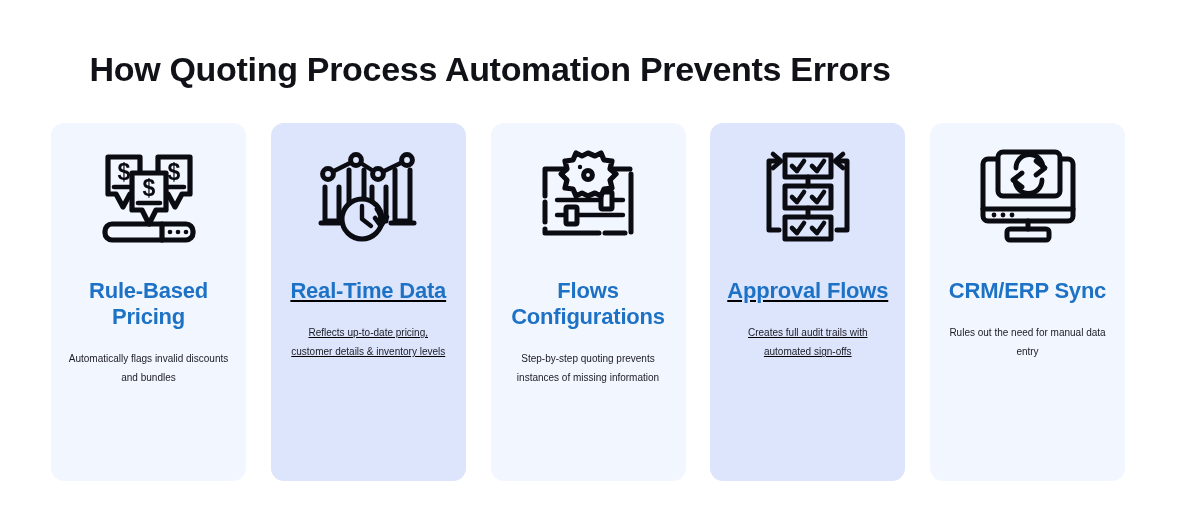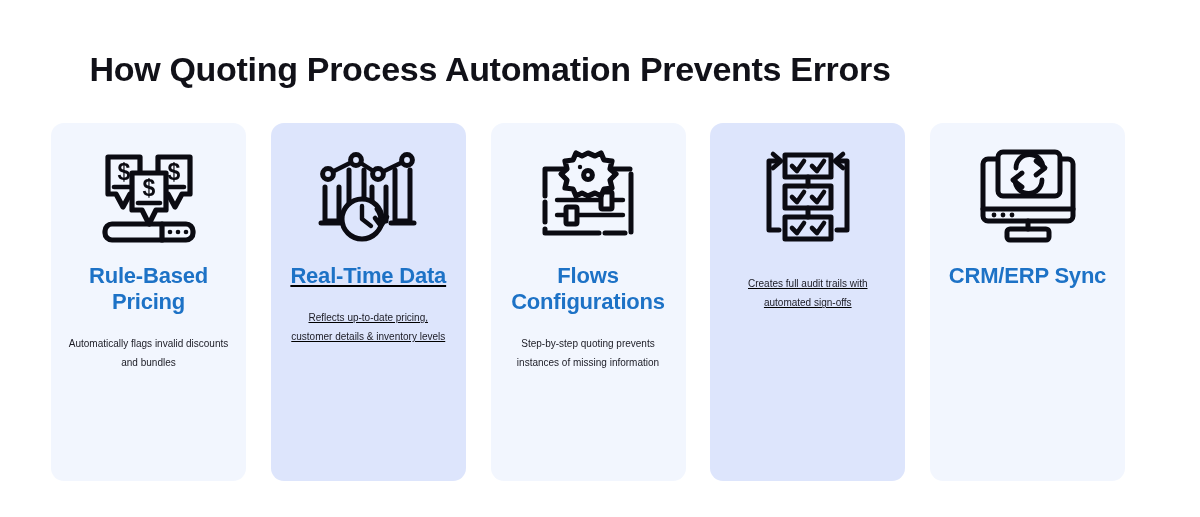--- a/index.html
+++ b/index.html
@@ -65,21 +65,21 @@
   .card-icon svg {
     display: block;
   }
   .card-heading {
     font-size: 22px;
     font-weight: bold;
     color: #1d72c6;
     text-align: center;
     line-height: 26px;
     letter-spacing: -0.2px;
-    margin-top: 8px;
+    margin-top: 23px;
     padding: 0 2px;
   }
   .card-body {
     font-size: 10px;
     font-weight: normal;
     color: #1b1b24;
     text-align: center;
     line-height: 19.3px;
     margin-top: 19px;
     padding: 0 6px;
@@ -188,20 +188,21 @@
           <path d="M37 81 L42 86 L49 76" stroke-width="4.6"></path>
           <path d="M57 81 L62 86 L69 76" stroke-width="4.6"></path>
 
           <path d="M24 14 H14 V83 H24"></path>
           <path d="M18 7 L26 14 L18 21" stroke-width="4.6"></path>
 
           <path d="M82 14 H92 V83 H82"></path>
           <path d="M88 7 L80 14 L88 21" stroke-width="4.6"></path>
         </svg>
       </div>
+      <div class="card-heading">Approval Flows</div>
       <div class="card-body">Creates full audit trails with automated sign-offs</div>
     </div>
 
     <div class="card tint-pale">
       <div class="card-icon">
         <svg width="106" height="96" viewBox="0 0 106 96" fill="none" stroke="#0b0b12" stroke-width="5" stroke-linecap="round" stroke-linejoin="round">
 
           <rect x="8" y="12" width="90" height="62" rx="5"></rect>
           <path d="M8 62 H98"></path>
           <circle cx="19" cy="68" r="2.4" fill="#0b0b12" stroke="none"></circle>
@@ -213,16 +214,17 @@
 
           <rect x="23" y="5" width="62" height="44" rx="5" fill="#f2f6fe"></rect>
 
           <path d="M41 21 A13 13 0 0 1 68 21" stroke-width="4.8"></path>
           <path d="M61 14 L70 21 L61 28" stroke-width="4.8"></path>
           <path d="M67 33 A13 13 0 0 1 40 33" stroke-width="4.8"></path>
           <path d="M47 26 L38 33 L47 40" stroke-width="4.8"></path>
         </svg>
       </div>
       <div class="card-heading">CRM/ERP Sync</div>
+      <div class="card-body">Rules out the need for manual data entry</div>
     </div>
 
   </div>
 </div>
 
 </body></html>

